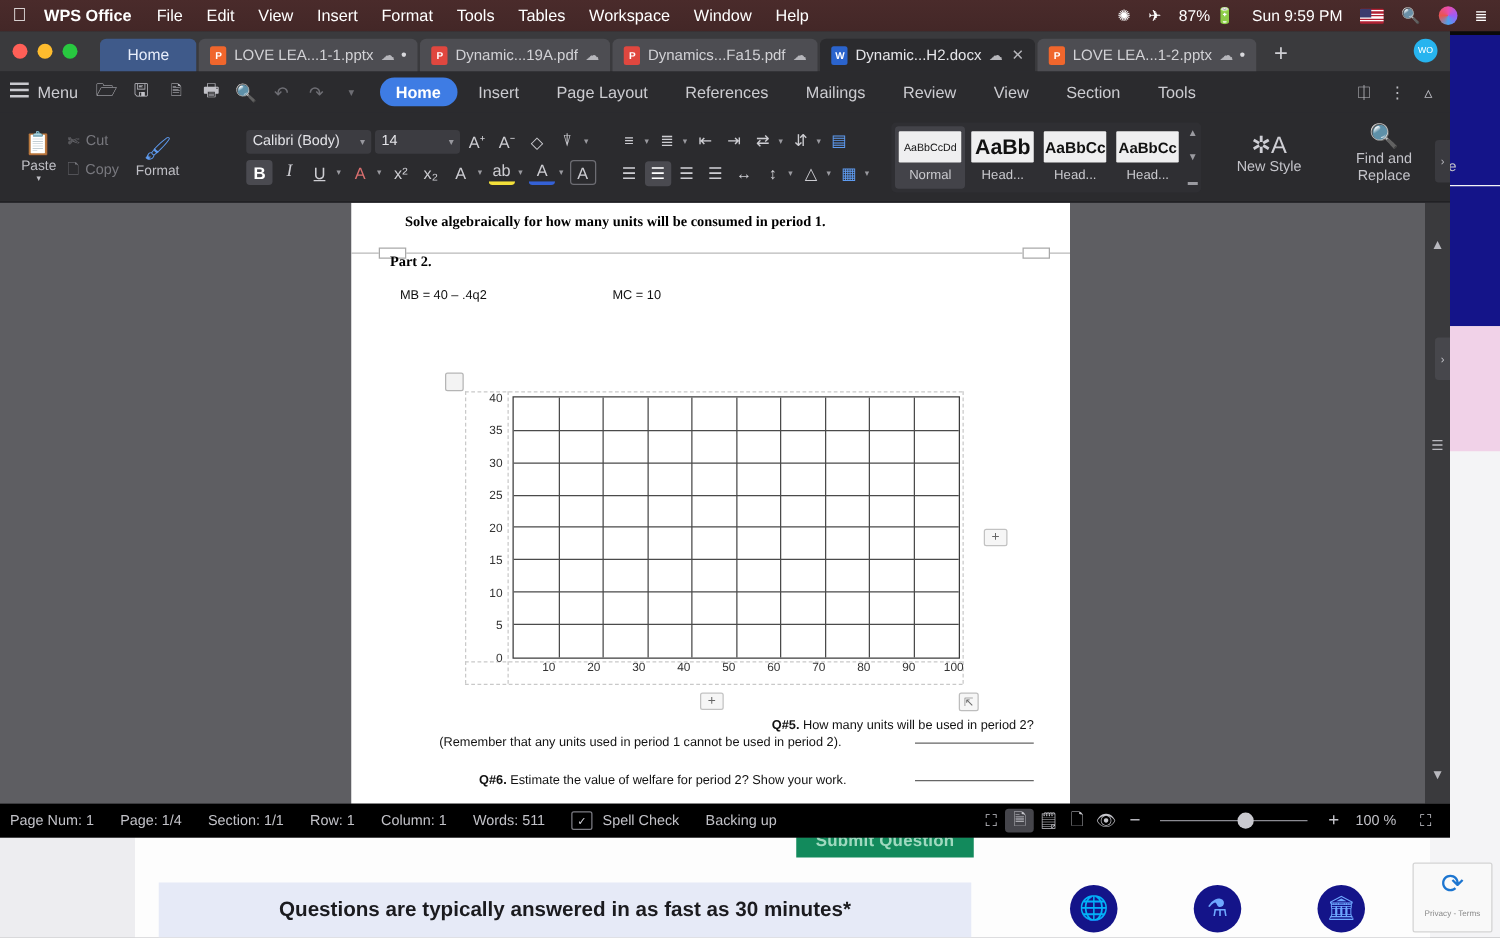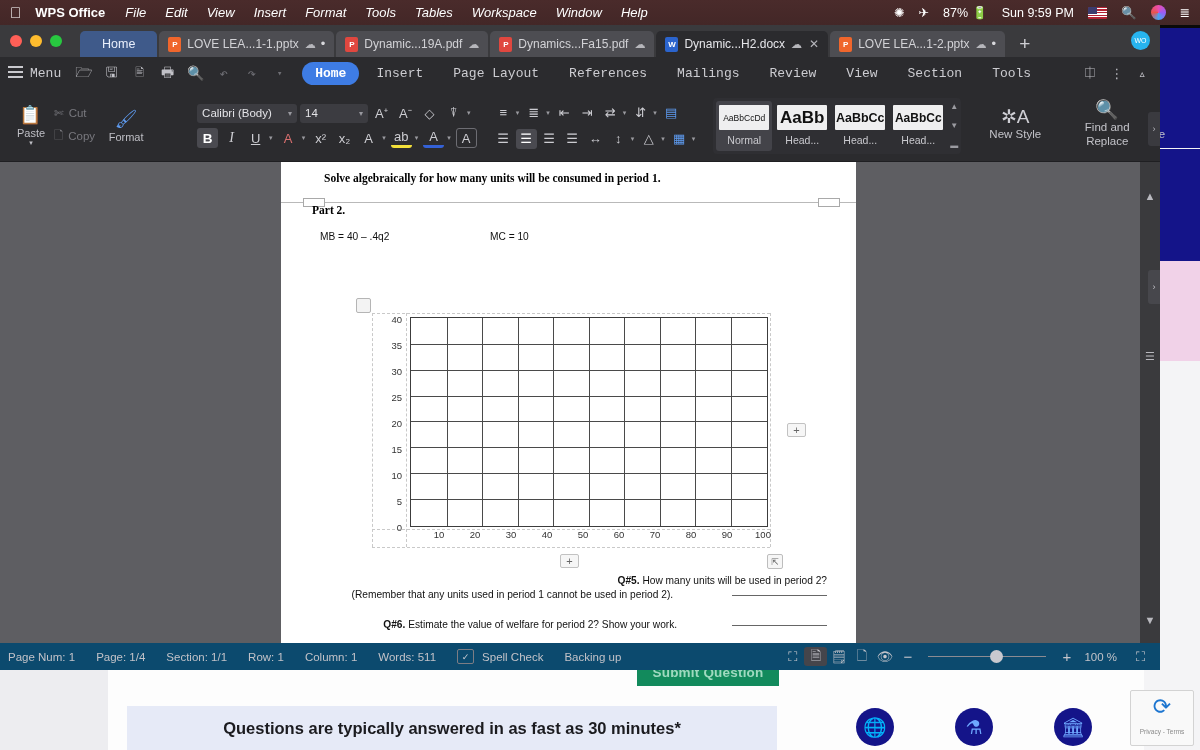--- a/index.html
+++ b/index.html
@@ -53,21 +53,21 @@
   .wps-window { position: absolute; left: 0; top: 0; width: 1160px; height: 670px; background: #2b2b2e; }
 
   
   .menubar {
     position: absolute; left: 0; top: 0; width: 1200px; height: 25px;
     background: linear-gradient(180deg, #4a2b2b 0%, #432727 100%);
     display: flex; align-items: center; color: #fff; font-size: 13px; z-index: 40;
   }
   .menubar .apple { margin: 0 14px 0 10px; font-size: 15px; line-height: 1; }
   .menubar .app-name { font-weight: 700; margin-right: 20px; font-size: 13px; }
-  .menubar .mi { margin-right: 19px; white-space: nowrap; font-style: italic; }
+  .menubar .mi { margin-right: 19px; white-space: nowrap; }
   .menubar .spacer { flex: 1; }
   .menubar .si { margin-right: 14px; display: flex; align-items: center; white-space: nowrap; font-size: 12.5px; }
   .flagbox { width: 19px; height: 12px; background: #b22234; position: relative; overflow: hidden; border-radius: 1px; }
   .flagbox .canton { position: absolute; left: 0; top: 0; width: 9px; height: 7px; background: #3c3b6e; }
   .flagbox .str { position: absolute; left: 0; width: 100%; height: 1.4px; background: #fff; }
   .siri-dot { width: 15px; height: 15px; border-radius: 50%;
     background: conic-gradient(#e94db0, #9b5cf6, #4aa3f0, #e9544d, #e94db0); }
 
   
   .tabbar {
@@ -95,21 +95,21 @@
   .tab .xclose { margin-left: 7px; font-size: 12px; color: #b6b6bb; }
   .tab-plus { color: #cfcfd4; font-size: 19px; padding: 0 12px; height: 26px; display: flex; align-items: center; }
   .avatar {
     position: absolute; right: 10px; top: 6px; width: 19px; height: 19px; border-radius: 50%;
     background: #27b4ef; color: #fff; font-size: 7px; display: flex; align-items: center; justify-content: center;
   }
 
   
   .ribbon-tabs {
     position: absolute; left: 0; top: 57px; width: 1160px; height: 33px;
-    background: #2b2b2e; display: flex; align-items: center; color: #ccccd1; font-size: 13px; z-index: 20; font-family: Liberation Mono, monospace;
+    background: #2b2b2e; display: flex; align-items: center; color: #ccccd1; font-size: 13px; z-index: 20;
   }
   .menu-btn { display: flex; align-items: center; margin-left: 8px; margin-right: 14px; font-size: 13px; }
   .menu-lines { width: 15px; margin-right: 7px; }
   .menu-lines i { display: block; height: 1.6px; background: #c9c9ce; margin-bottom: 3.4px; }
   .qat { display: flex; align-items: center; gap: 11px; margin-right: 14px; color: #c2c2c8; }
   .qat .qi { font-size: 14px; width: 17px; text-align: center; }
   .qat .dim { color: #6e6e74; }
   .rtab { padding: 4px 13px; border-radius: 13px; margin-right: 4px; white-space: nowrap; }
   .rtab.sel { background: #3e7ce4; color: #fff; font-weight: 600; }
   .ribbon-right { margin-left: auto; display: flex; align-items: center; gap: 15px; padding-right: 14px; color: #bcbcc2; font-size: 13px; }
@@ -211,21 +211,21 @@
   .right-strip { position: absolute; right: 0; top: 162px; width: 20px; height: 481px; background: #3a3a3d; }
   .rs-ico { position: absolute; right: 3px; width: 14px; text-align: center; color: #b9b9bf; font-size: 11px; }
   .side-flyout {
     position: absolute; right: 0; top: 110px; width: 12px; height: 34px; background: #47474c;
     color: #c0c0c6; font-size: 9px; display: flex; align-items: center; justify-content: center; border-radius: 3px 0 0 3px;
   }
 
   
   .statusbar {
     position: absolute; left: 0; top: 643px; width: 1160px; height: 27px;
-    background: #0c4a6e; display: flex; align-items: center; color: #c2c2c8; font-size: 11.5px; z-index: 20;
+    background: #000000; display: flex; align-items: center; color: #c2c2c8; font-size: 11.5px; z-index: 20;
   }
   .statusbar .sg { margin-right: 21px; white-space: nowrap; }
   .statusbar .sg:first-child { margin-left: 8px; }
   .spell-ico { width: 17px; height: 15px; border: 1px solid #7d7d84; border-radius: 2px;
                display: flex; align-items: center; justify-content: center; font-size: 9px; color: #cfcfd5; margin-right: 8px; }
   .view-ico { width: 23px; height: 19px; display: flex; align-items: center; justify-content: center;
               font-size: 13px; color: #c5c5cb; border-radius: 3px; }
   .view-ico.on { background: #45454b; }
   .zoom-slider { position: relative; width: 118px; height: 14px; display: flex; align-items: center; margin: 0 9px; }
   .zoom-track { position: absolute; left: 0; right: 0; height: 1.6px; background: #8b8b92; }

